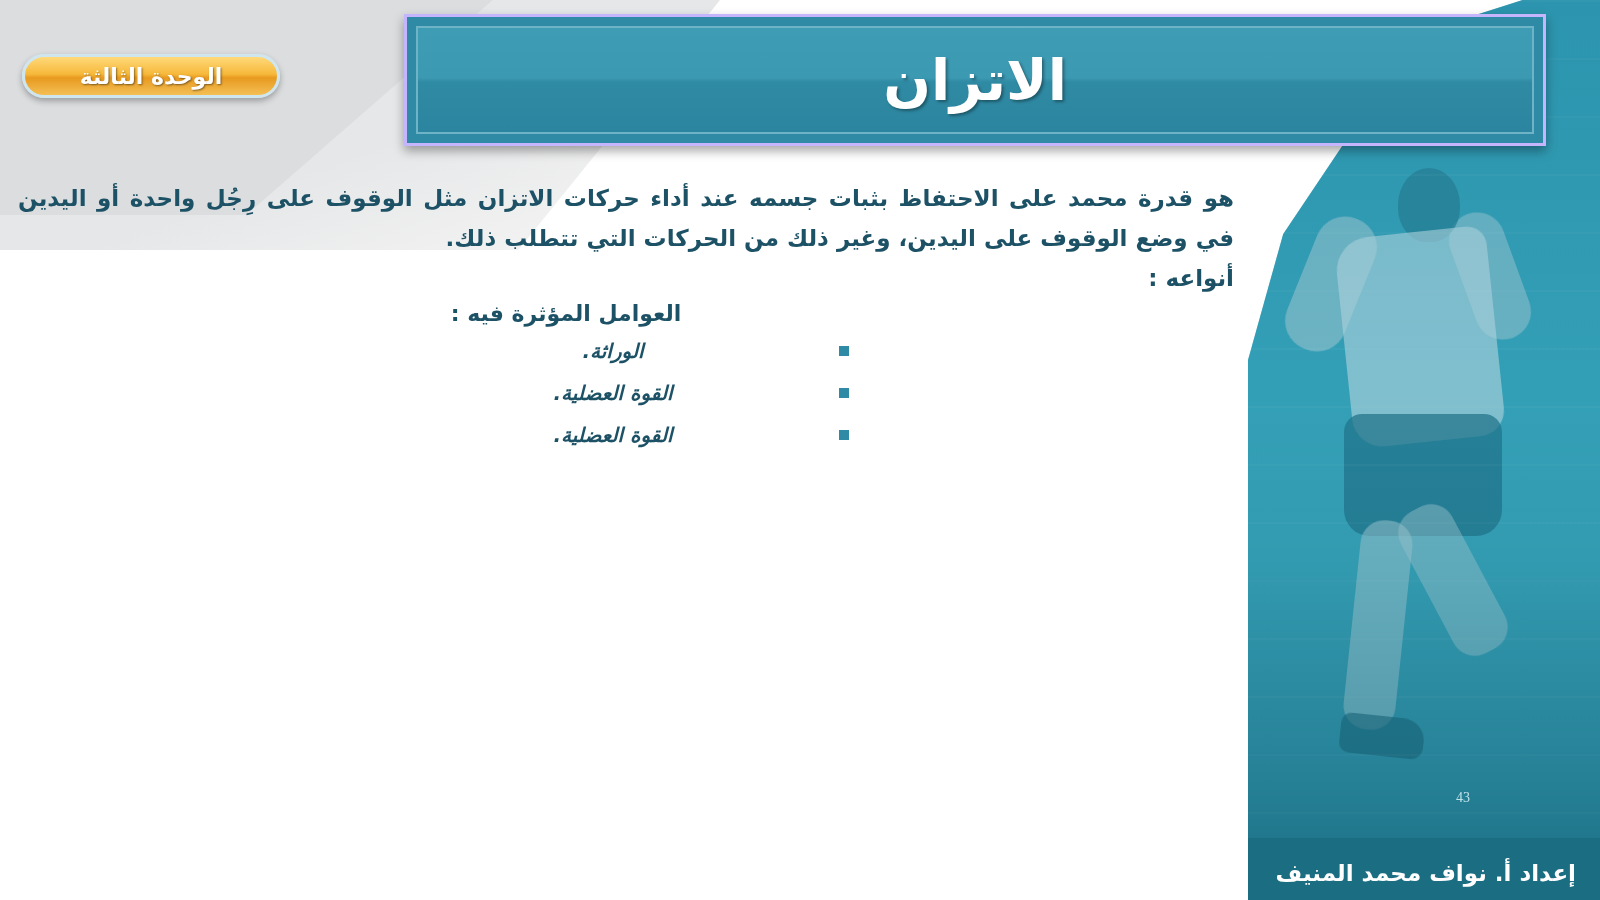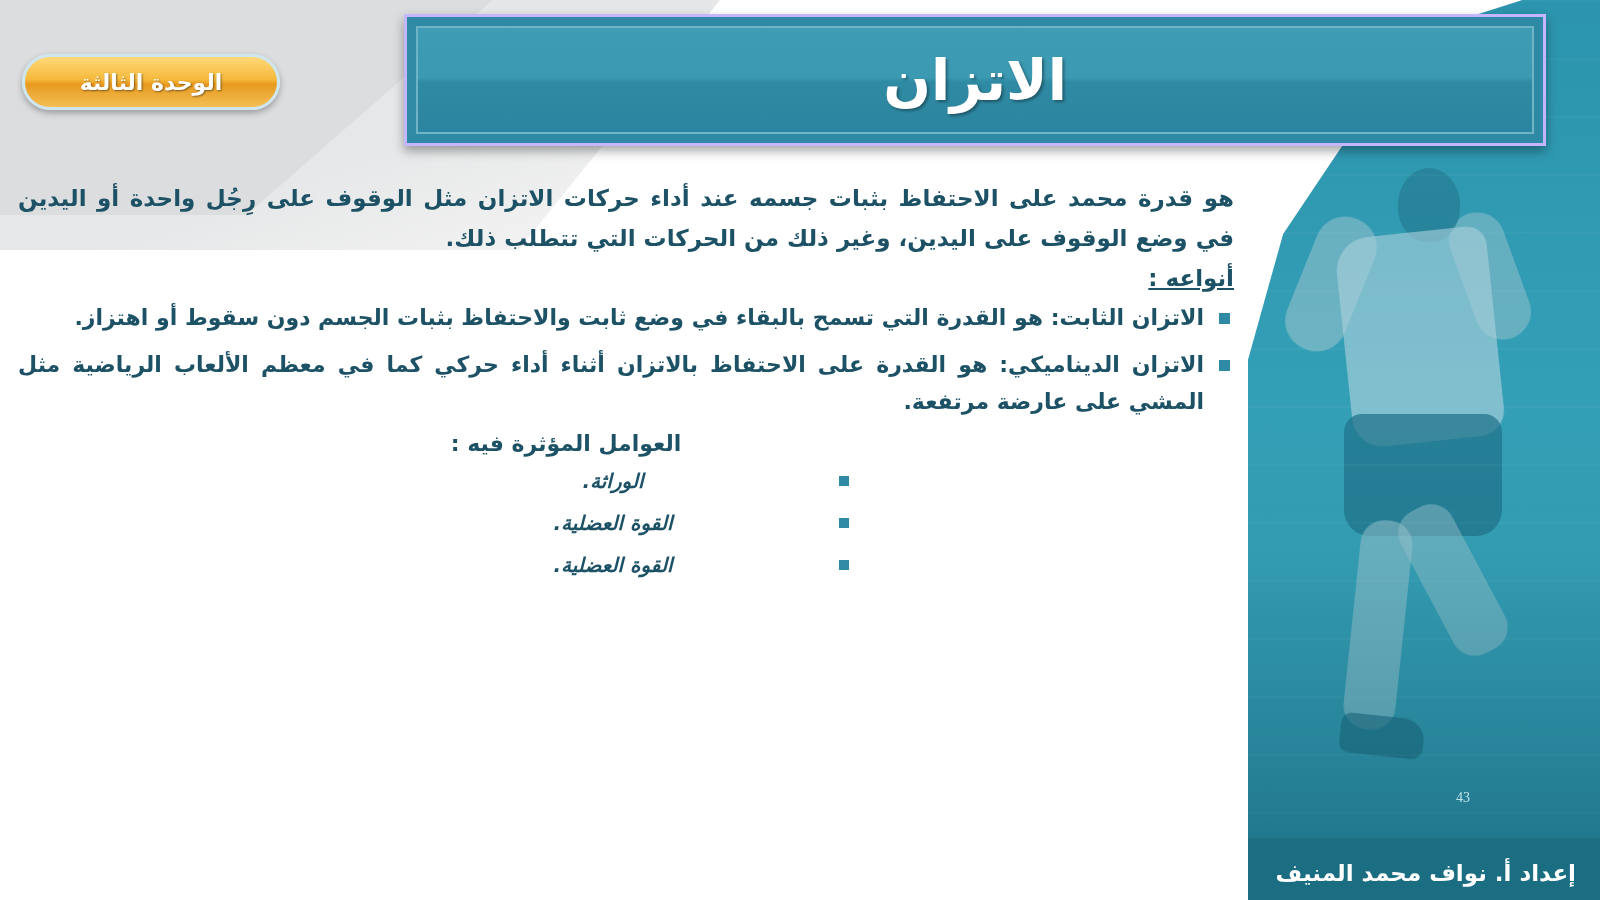--- a/index.html
+++ b/index.html
@@ -189,21 +189,21 @@
     text-shadow: 2px 2px 3px rgba(0,0,0,.35);
     letter-spacing: 1px;
   }
 
   
   .unit-pill {
     position: absolute;
     left: 22px;
     top: 54px;
     width: 258px;
-    height: 56px;
+    height: 44px;
     border-radius: 28px;
     background: linear-gradient(to bottom, #ffd97a 0%, #f6b93b 45%, #e89a1f 55%, #f3bf55 100%);
     border: 3px solid #cfe6ee;
     box-shadow: 0 3px 6px rgba(0,0,0,.3);
     display: flex;
     align-items: center;
     justify-content: center;
     z-index: 6;
     box-sizing: border-box;
   }
@@ -232,21 +232,20 @@
     color: #1d5266;
     margin: 0 0 6px 0;
     text-align: justify;
   }
   .heading {
     font-size: 23px;
     font-weight: bold;
     color: #1d5266;
     margin: 6px 0 8px 0;
     text-align: right;
-    text-decoration: underline;
   }
   .heading-center {
     font-size: 22px;
     font-weight: bold;
     color: #1d5266;
     margin: 10px 0 10px 0;
     text-align: center;
     padding-right: 120px;
   }
   ul.bullets {
@@ -334,24 +333,20 @@
 
 <div class="unit-pill">
   <span class="unit-pill-text">الوحدة الثالثة</span>
 </div>
 
 <div class="content">
   <p class="para">هو قدرة محمد على الاحتفاظ بثبات جسمه عند أداء حركات الاتزان مثل الوقوف على رِجُل واحدة أو اليدين في وضع الوقوف على اليدين، وغير ذلك من الحركات التي تتطلب ذلك.</p>
 
   <div class="heading">أنواعه :</div>
 
-  <ul class="bullets">
-    <li>الاتزان الثابت: هو القدرة التي تسمح بالبقاء في وضع ثابت والاحتفاظ بثبات الجسم دون سقوط أو اهتزاز.</li>
-    <li>الاتزان الديناميكي: هو القدرة على الاحتفاظ بالاتزان أثناء أداء حركي كما في معظم الألعاب الرياضية مثل المشي على عارضة مرتفعة.</li>
-  </ul>
 
   <div class="heading-center">العوامل المؤثرة فيه :</div>
 
   <ul class="sub-list">
     <li>الوراثة.</li>
     <li>القوة العضلية.</li>
     <li>القوة العضلية.</li>
   </ul>
 </div>
 

